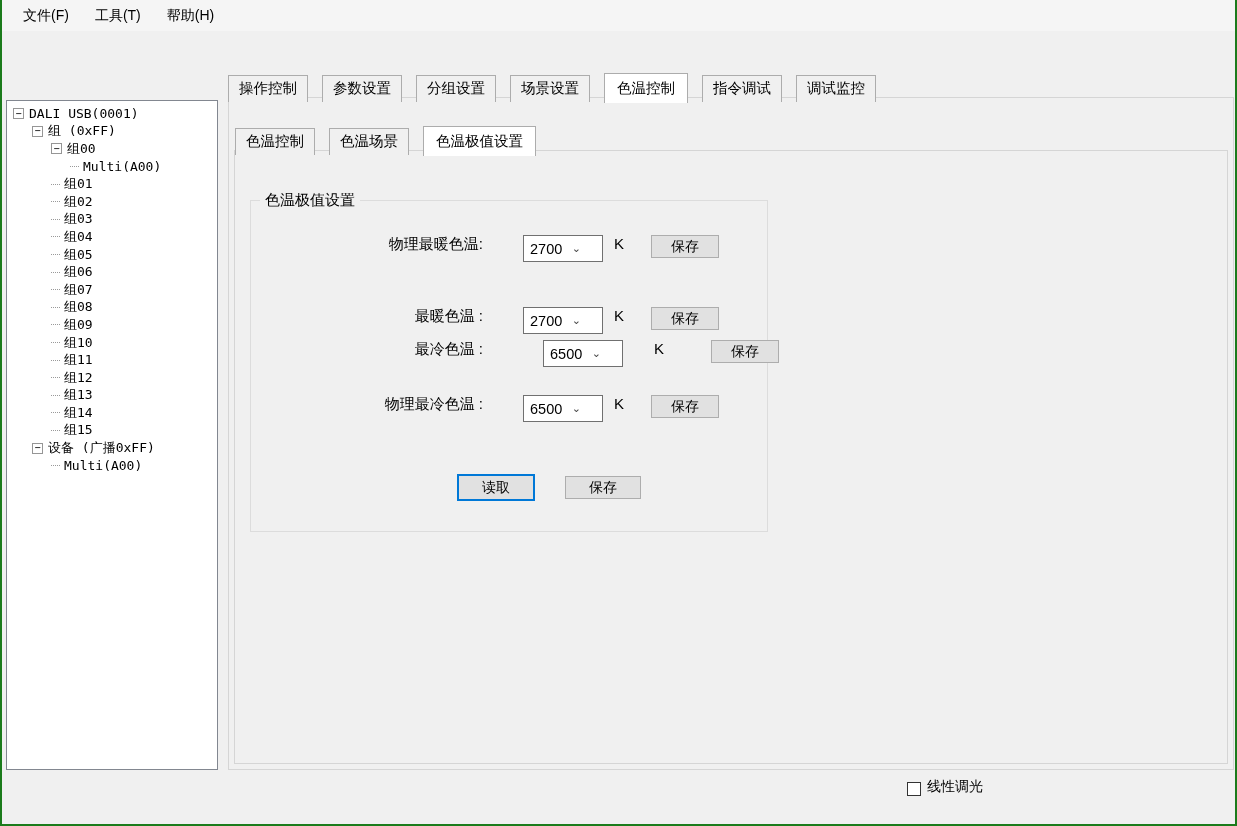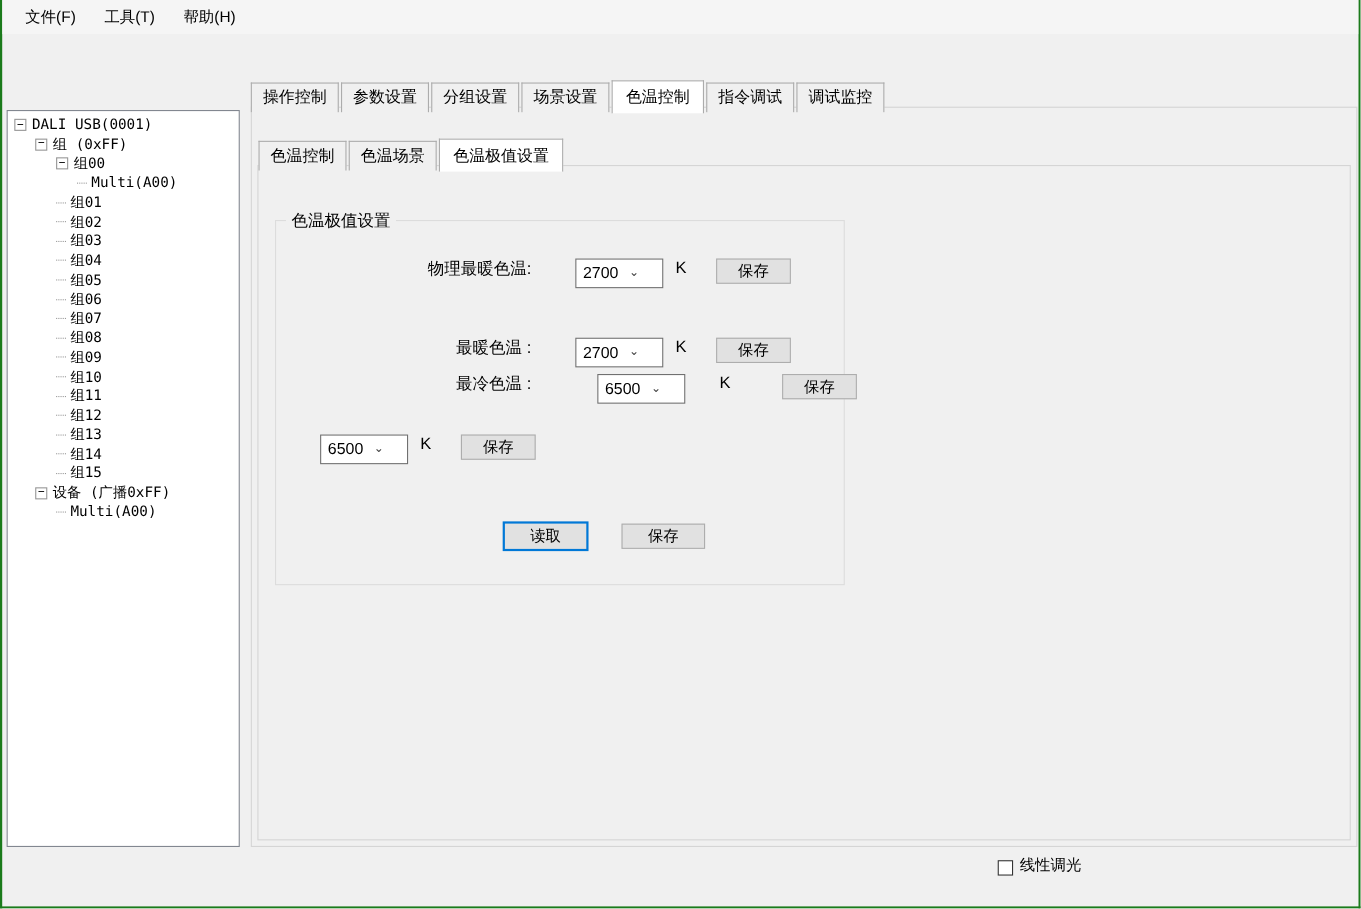--- a/index.html
+++ b/index.html
@@ -33,21 +33,21 @@
   .tree-row { height:17.6px; display:flex; align-items:center; white-space:nowrap; }
   .lvl0 { padding-left:6px; } .lvl1 { padding-left:25px; } .lvl2 { padding-left:44px; } .lvl3 { padding-left:63px; }
   .expander { width:11px; height:11px; min-width:11px; border:1px solid #969696; background:#fff;
               display:inline-flex; align-items:center; justify-content:center;
               font-size:10px; line-height:8px; margin-right:5px; color:#000; }
   .stub { width:9px; min-width:9px; border-top:1px dotted #999; margin-right:4px; }
 
   
   .tabstrip { position:absolute; display:flex; align-items:flex-end; z-index:3; font-size:14.5px; }
   .tabstrip .tab { background:#f0f0f0; border:1px solid #acacac; border-bottom:none;
-                   padding:3px 10px 4px; margin-right:2px;text-align:center; }
+                   padding:3px 10px 4px; margin-right:14px;text-align:center; }
   .tabstrip .tab.active { background:#fff; padding:5px 12px 5px; margin-bottom:-1px; }
   .main-tabs { left:226px; top:73px; }
   .sub-tabs  { left:233px; top:126px; }
 
   .main-page { position:absolute; left:226px; top:97px; width:1006px; height:673px;
                background:#f0f0f0; border:1px solid #d5d5d5; z-index:1; }
   .sub-page  { position:absolute; left:232px; top:150px; width:994px; height:614px;
                background:#f0f0f0; border:1px solid #d5d5d5; z-index:2; }
 
   
@@ -225,20 +225,21 @@
       <div class="field-label">最冷色温 :</div>
       <div class="combo">
         <span>6500</span>
         <span class="chev">⌄</span>
       </div>
       <div class="unit">K</div>
       <div class="btn row-save">保存</div>
     </div>
 
     <div class="form-row r3">
+      <div class="field-label">物理最冷色温 :</div>
       <div class="combo">
         <span>6500</span>
         <span class="chev">⌄</span>
       </div>
       <div class="unit">K</div>
       <div class="btn row-save">保存</div>
     </div>
 
     <div class="read-btn">读取</div>
     <div class="btn bottom-save">保存</div>

